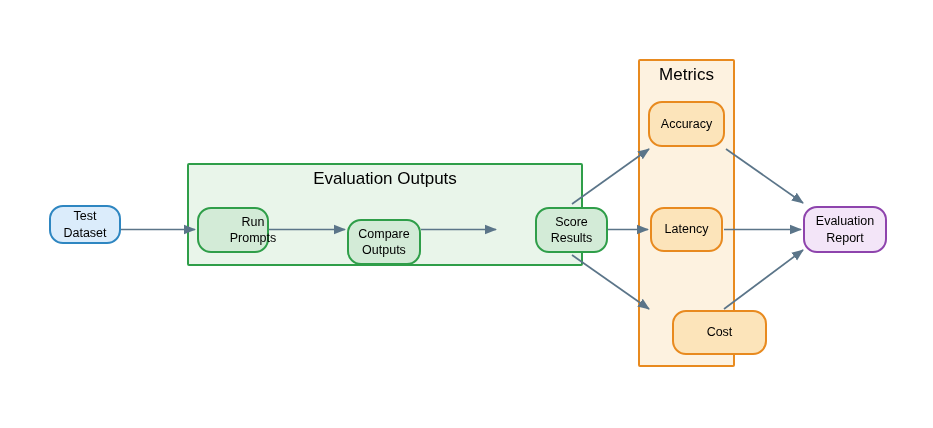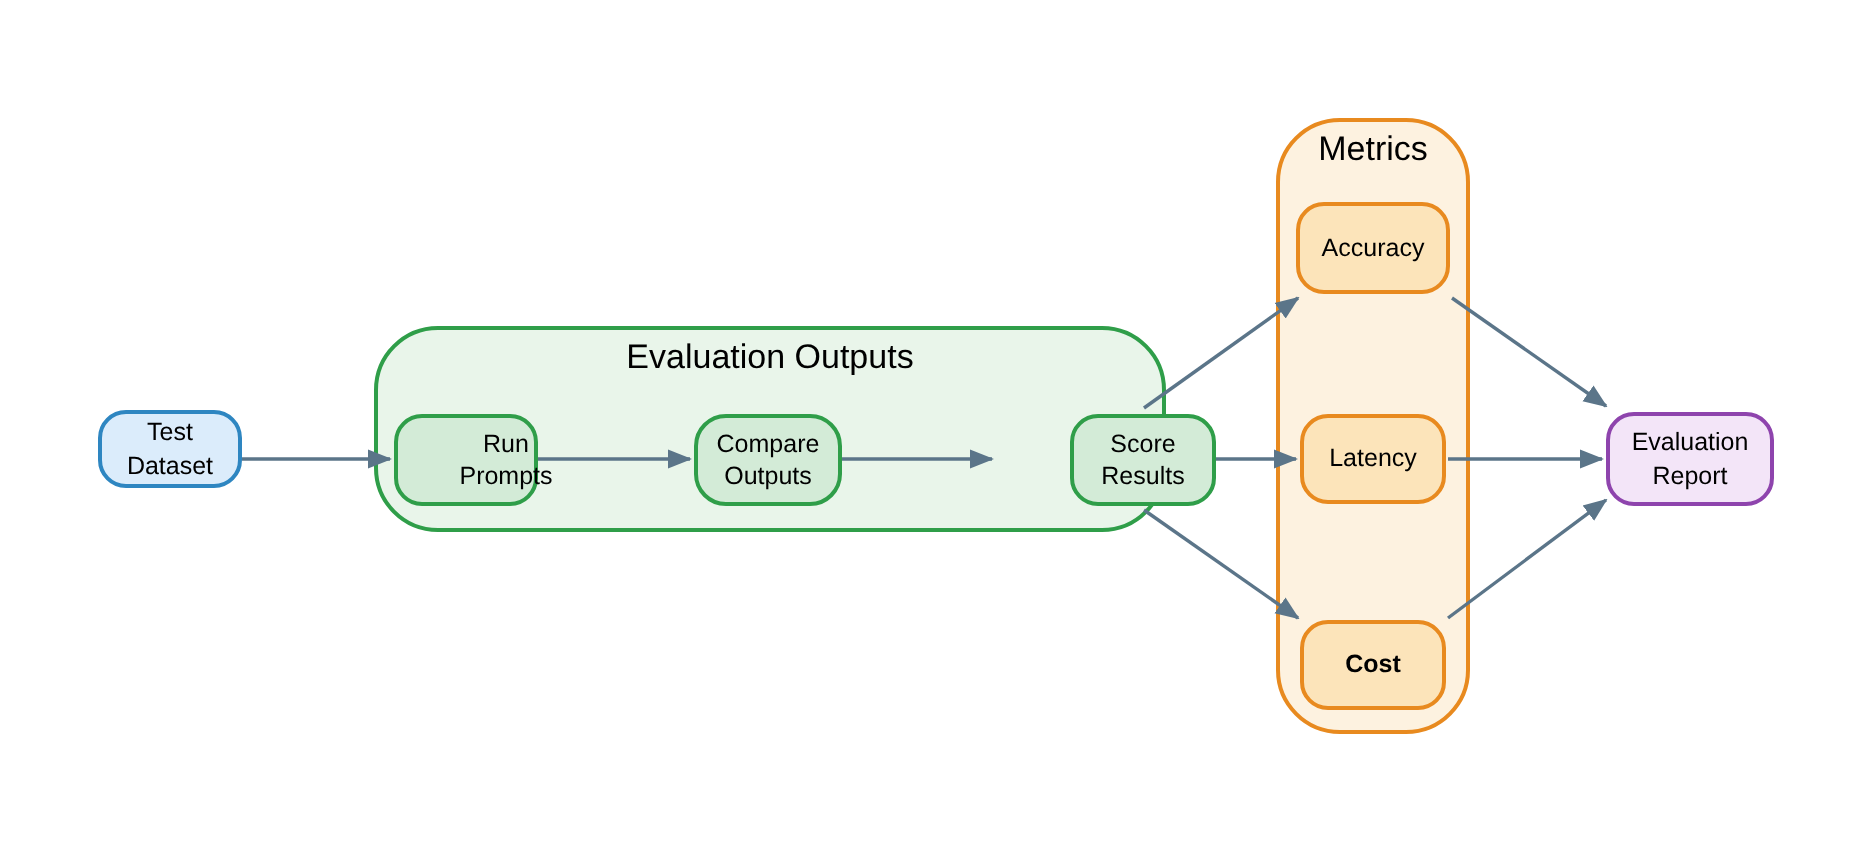--- a/index.html
+++ b/index.html
@@ -6,21 +6,21 @@
   .canvas{
     position:relative;
     width:933px;height:428px;
     background:#ffffff;
     font-family:"Liberation Sans", sans-serif;
     overflow:hidden;
   }
   
   .group{
     position:absolute;box-sizing:border-box;
-    border:2px solid;border-radius:32px;z-index:0;
+    border:2px solid;border-radius:2px;z-index:0;
   }
   .g-pipeline{
     left:187px;top:163px;width:396px;height:103px;
     background:var(--green-container-fill);border-color:var(--green-stroke);
   }
   .g-metrics{
     left:638px;top:59px;width:97px;height:308px;
     background:var(--orange-container-fill);border-color:var(--orange-stroke);
   }
   .group-title{
@@ -34,25 +34,25 @@
   
   .node{
     position:absolute;box-sizing:border-box;
     border:2px solid;border-radius:14px;
     display:flex;align-items:center;justify-content:center;
     text-align:center;font-size:12.5px;line-height:1.3;
     white-space:pre-line;z-index:2;color:var(--text);
   }
   .n-test    {left:49px; top:205px;width:72px;height:39px;background:var(--blue-fill);  border-color:var(--blue-stroke);}
   .n-run     {left:197px;top:207px;width:72px;height:46px;background:var(--green-fill); border-color:var(--green-stroke);padding-left:40px;}
-  .n-compare {left:347px;top:207px;width:74px;height:46px;background:var(--green-fill); border-color:var(--green-stroke);border-radius:16px;}
+  .n-compare {left:347px;top:219px;width:74px;height:46px;background:var(--green-fill); border-color:var(--green-stroke);}
   .n-score   {left:498px;top:207px;width:73px;height:46px;background:var(--green-fill); border-color:var(--green-stroke);margin-left:37px;}
   .n-accuracy{left:648px;top:101px;width:77px;height:46px;background:var(--orange-fill);border-color:var(--orange-stroke);}
   .n-latency {left:650px;top:207px;width:73px;height:45px;background:var(--orange-fill);border-color:var(--orange-stroke);}
-  .n-cost    {left:650px;top:310px;width:73px;height:45px;background:var(--orange-fill);border-color:var(--orange-stroke);font-weight:bold;}
+  .n-cost    {left:672px;top:310px;width:95px;height:45px;background:var(--orange-fill);border-color:var(--orange-stroke);}
   .n-report  {left:803px;top:206px;width:84px;height:47px;background:var(--purple-fill);border-color:var(--purple-stroke);}
 </style>
 </head>
 <body>
 
 <div class="canvas">
 
   <div class="group g-pipeline">
     <div class="group-title">Evaluation Outputs</div>
   </div>

